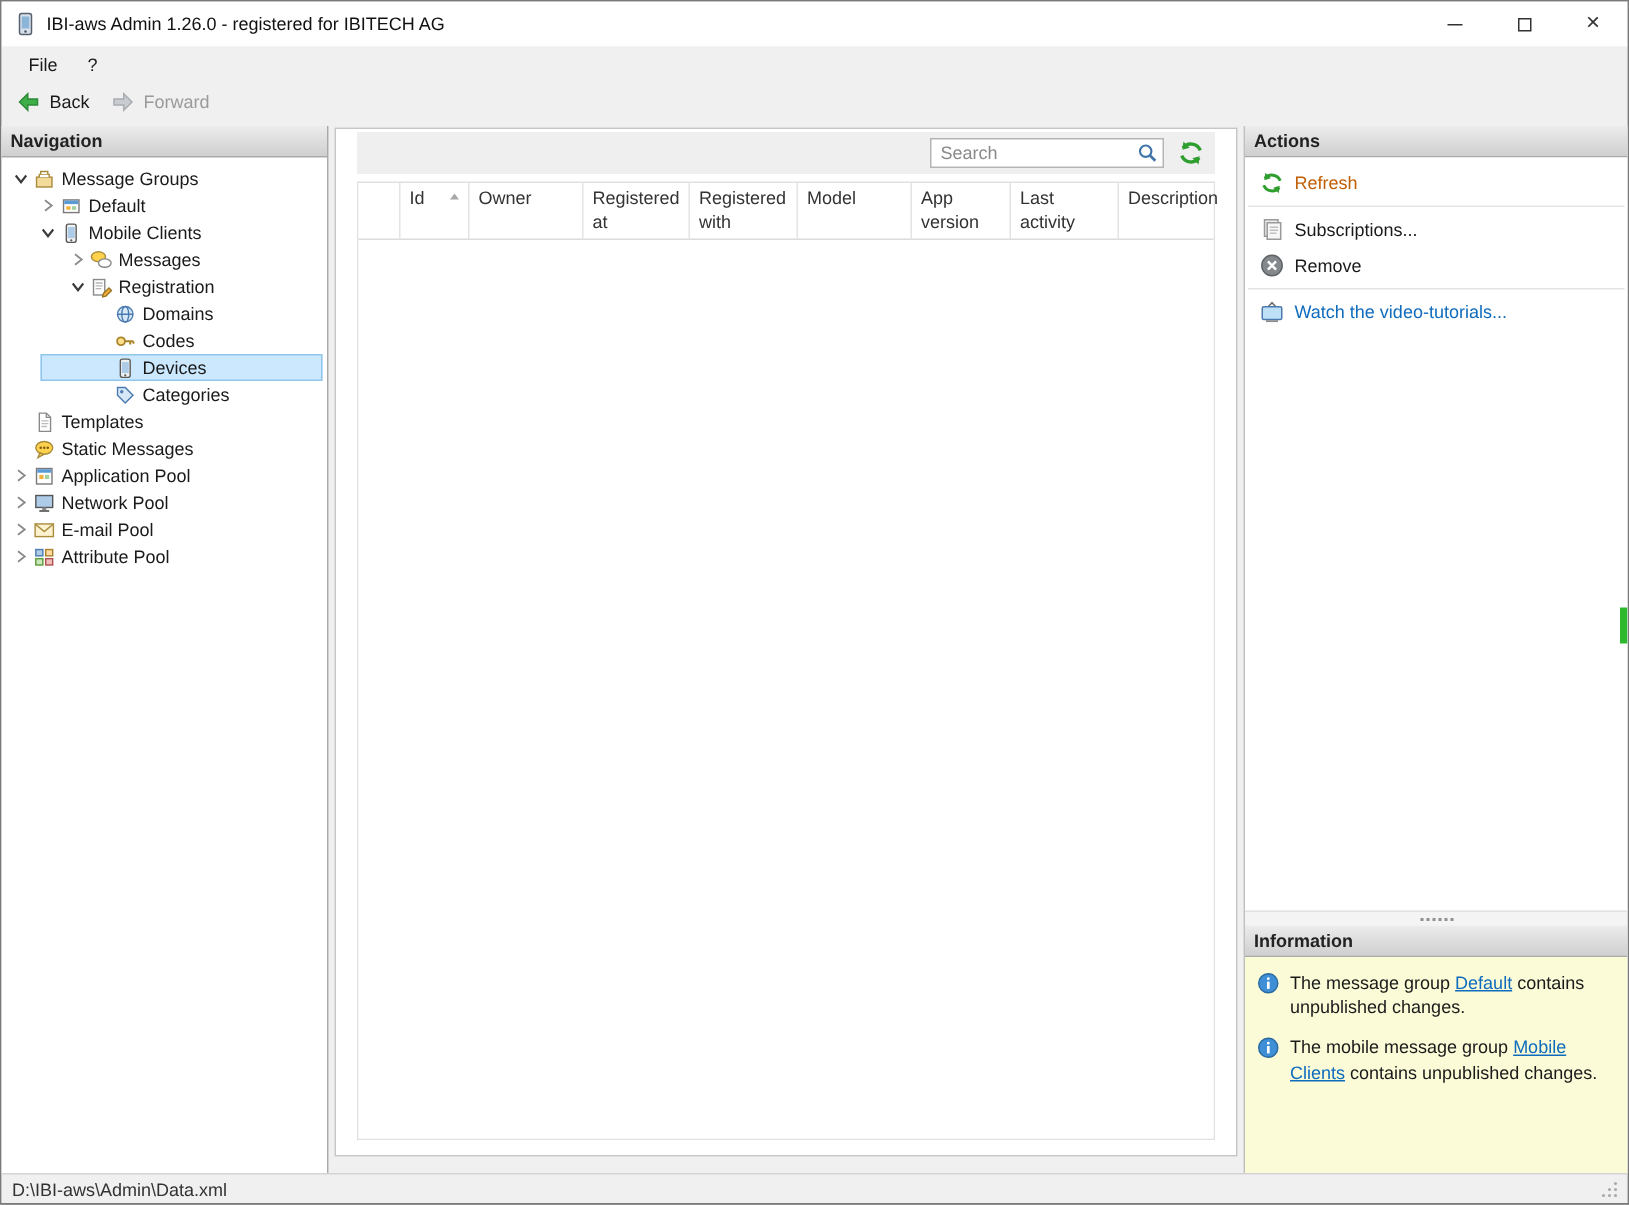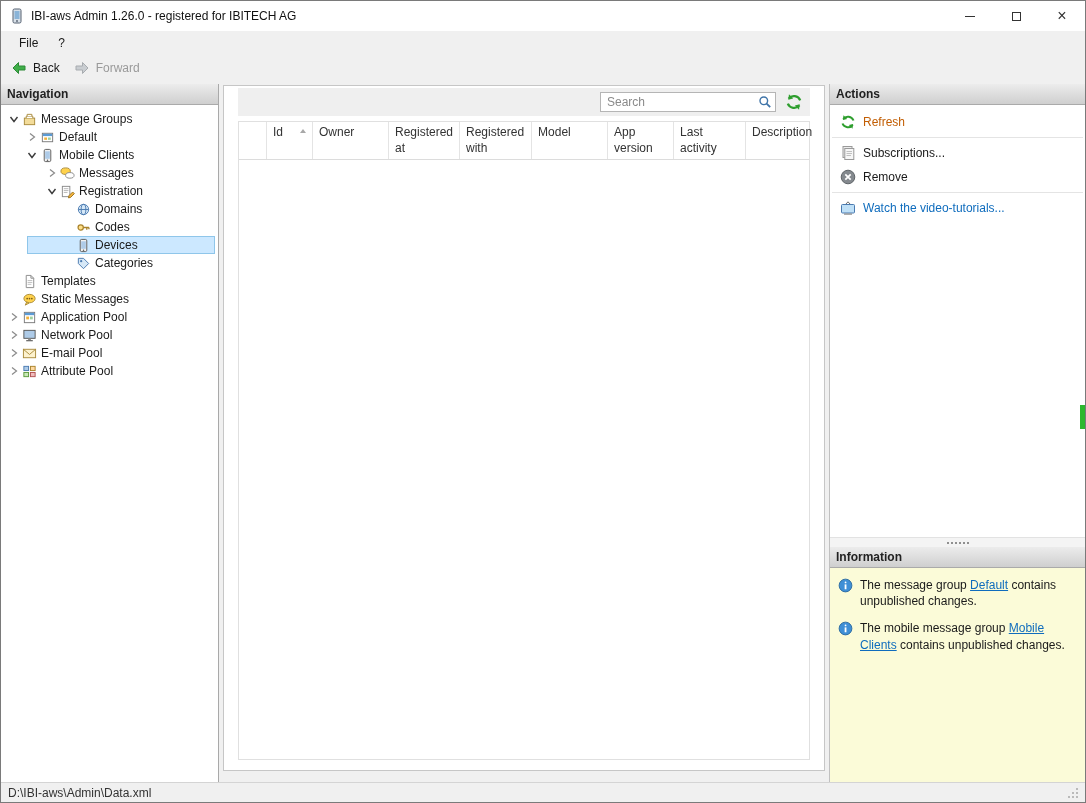--- a/index.html
+++ b/index.html
@@ -35,21 +35,21 @@
   .ind1{padding-left:24px;}
   .ind2{padding-left:44px;}
   .ind3{padding-left:60px;}
   .tree-row.sel::before{content:'';position:absolute;left:26px;right:3px;top:0;bottom:0;background:#cce8ff;border:1px solid #8fc6ea;}
   
   .middle{flex:1;padding:1px 4px 11px 4px;min-width:0;display:flex;}
   .card{flex:1;background:#fff;border:1px solid #c6c6c6;display:flex;flex-direction:column;min-width:0;}
   .card-header{display:flex;align-items:center;gap:14px;padding:11px 20px 8px 20px;}
   .card-title{font-size:17px;color:#222;}
   .search-row{margin:2px 14px 0 14px;background:#efefef;display:flex;align-items:center;justify-content:flex-end;gap:9px;padding:4px 7px;}
-  .search-box{position:relative;width:176px;}
+  .search-box{position:relative;width:156px;}
   .search-input{width:100%;height:20px;border:1px solid #b5b5b5;padding:0 22px 0 6px;font:12px "Liberation Sans",sans-serif;color:#333;background:#fff;outline:none;}
   .search-input::placeholder{color:#8a8a8a;}
   .mag{position:absolute;right:3px;top:2px;width:16px;height:16px;}
   .refresh-btn{width:18px;height:18px;display:inline-flex;}
   .grid{margin:5px 14px 10px 14px;flex:1;border:1px solid #e0e0e0;display:flex;flex-direction:column;min-height:0;}
   .grid-header{display:flex;border-bottom:1px solid #dcdcdc;background:#fff;}
   .gh{padding:3px 6px;border-right:1px solid #e4e4e4;font-size:12px;color:#333;line-height:1.3;position:relative;min-height:36px;}
   .c0{flex:0 0 28px;}.c1{flex:0 0 46px;}.c2{flex:0 0 76px;}.c3{flex:0 0 66px;}
   .c4{flex:0 0 72px;}.c5{flex:0 0 76px;}.c6{flex:0 0 66px;}.c7{flex:0 0 72px;}
   .c8{flex:1;border-right:none;}
@@ -60,21 +60,21 @@
   .actions-list{padding-top:5px;background:#fff;}
   .action-row{display:flex;align-items:center;gap:7px;padding:4px 10px;}
   .aicon{width:16px;height:16px;display:inline-flex;flex:0 0 auto;}
   .alink{color:#1a1a1a;}
   .alink.orange{color:#c25e04;}
   .alink.blue{color:#0f6cbd;}
   .action-sep{height:1px;background:#e4e4e4;margin:3px 2px;}
   .right-fill{flex:1;background:#fff;}
   .splitter{height:10px;background:#f4f4f4;border-top:1px solid #e2e2e2;display:flex;align-items:center;justify-content:center;}
   .splitter-dots{width:22px;border-top:2px dotted #909090;}
-  .info-area{height:214px;background:#fbfbd8;padding:9px 8px;display:flex;flex-direction:column;gap:11px;flex:0 0 auto;}
+  .info-area{height:144px;background:#fbfbd8;padding:9px 8px;display:flex;flex-direction:column;gap:11px;flex:0 0 auto;}
   .info-item{display:flex;gap:7px;align-items:flex-start;}
   .iicon{width:15px;height:15px;flex:0 0 auto;margin-top:1px;}
   .info-text{margin:0;line-height:1.35;color:#1a1a1a;width:212px;}
   .info-link{color:#0f6cbd;text-decoration:underline;cursor:pointer;}
   
   .statusbar{height:20px;background:#f0f0f0;border-top:1px solid #d4d4d4;display:flex;align-items:center;padding:0 6px 0 7px;flex:0 0 auto;color:#333;}
   .grip{margin-left:auto;width:12px;height:12px;}
   .edge-artifact{position:absolute;right:0;top:404px;width:5px;height:24px;background:#2eb82e;}
 </style>
 </head>

